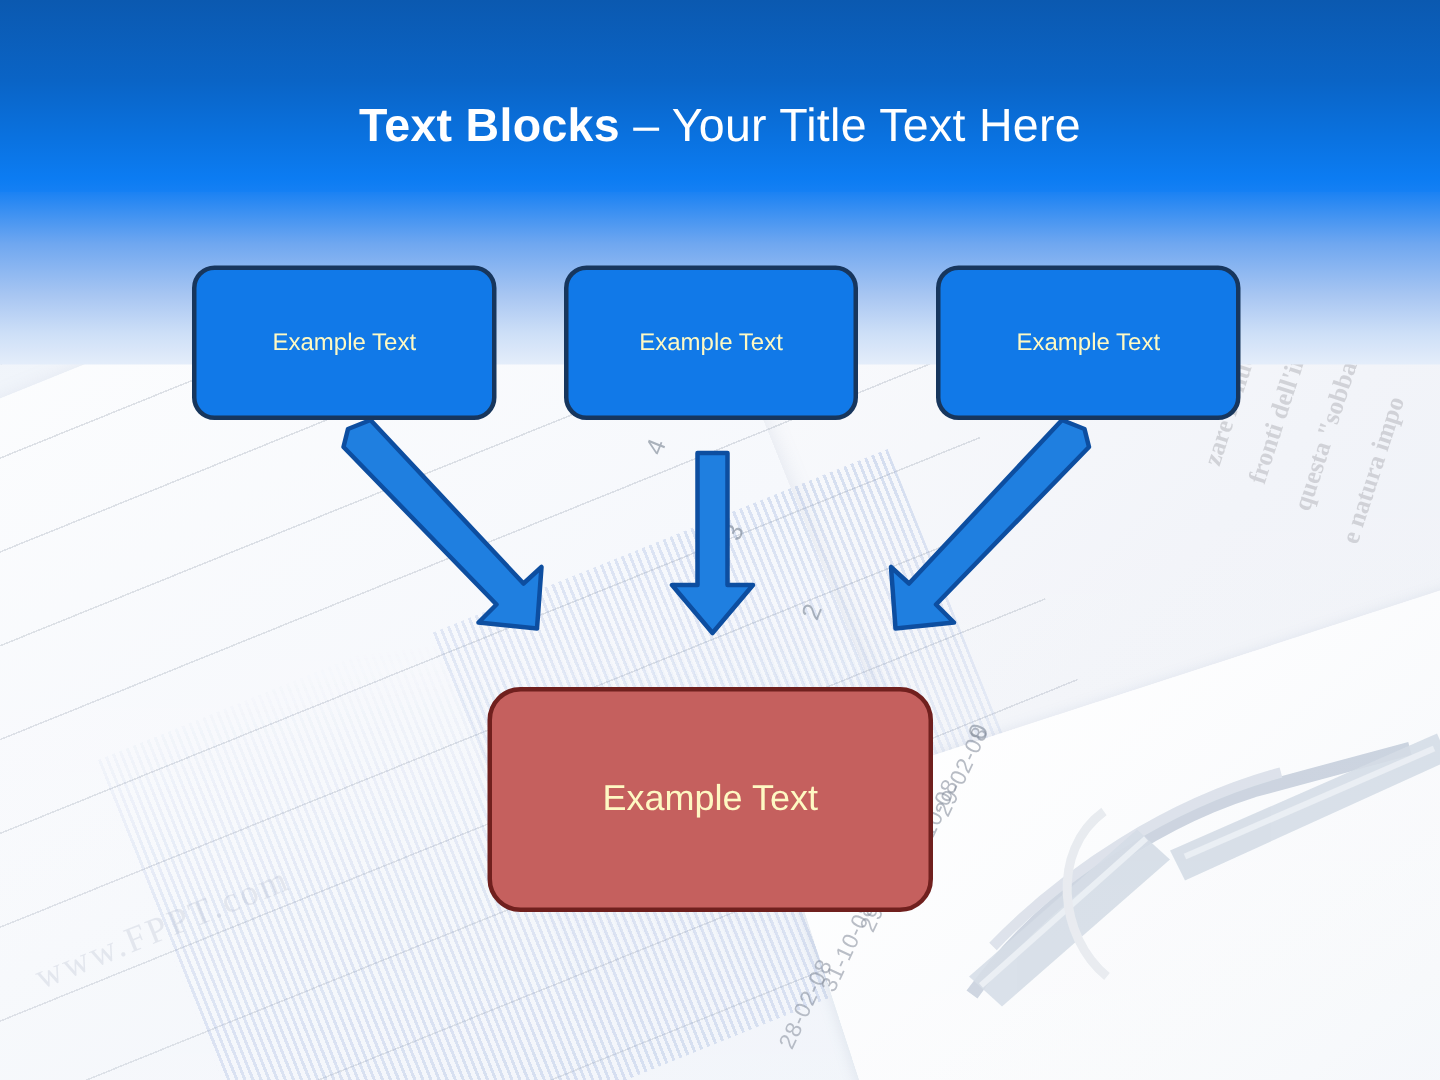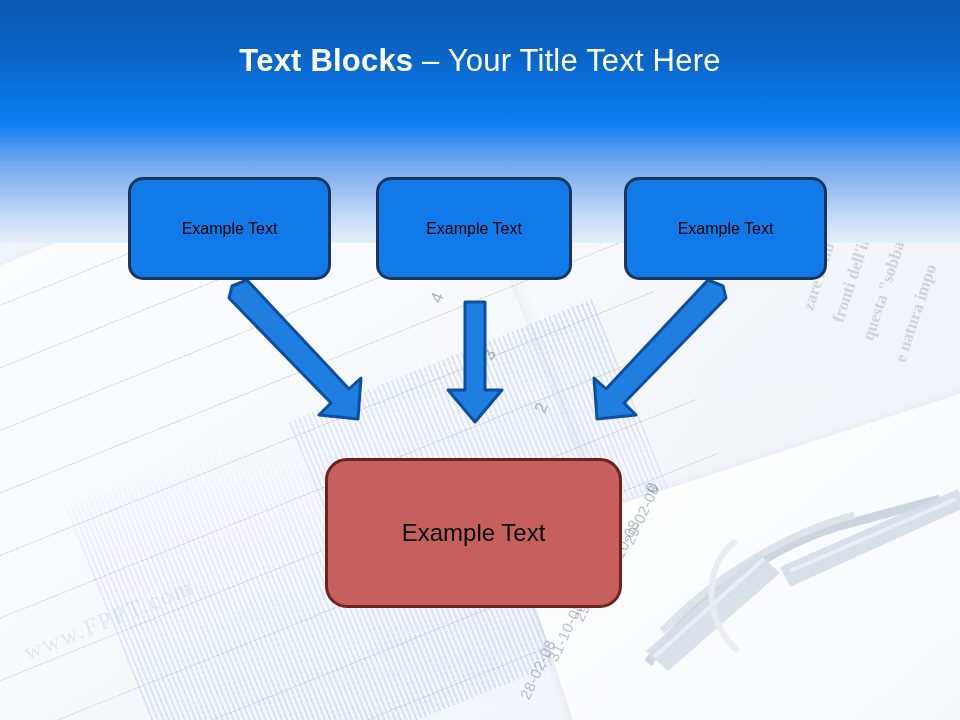--- a/index.html
+++ b/index.html
@@ -176,41 +176,41 @@
   }
   #header-fade {
     position: absolute;
     left: 0; top: 128px;
     width: 960px;
     height: 115px;
     background: linear-gradient(180deg, #1b82f3 0%, #6fa7f0 30%, #a8c6f2 60%, #cddff7 82%, #e4edfa 100%);
   }
   #title {
     position: absolute;
-    left: 0; top: 42px;
+    left: 0; top: 65px;
     width: 960px;
     text-align: center;
     color: #ffffff;
     font-size: 31px;
     line-height: 38px;
     letter-spacing: 0.2px;
     white-space: nowrap;
   }
   #title .strong { font-weight: bold; }
   #title .light  { font-weight: normal; }
 
   
   .node {
     position: absolute;
     display: flex;
     align-items: center;
     justify-content: center;
     box-sizing: border-box;
     text-align: center;
-    color: #000000;
+    color: #fef9c3;
   }
   .node-blue {
     background: #1179e8;
     border: 3px solid #17365d;
     border-radius: 15px;
     font-size: 16px;
   }
   .node-red {
     background: #c5605e;
     border: 3px solid #70201e;

